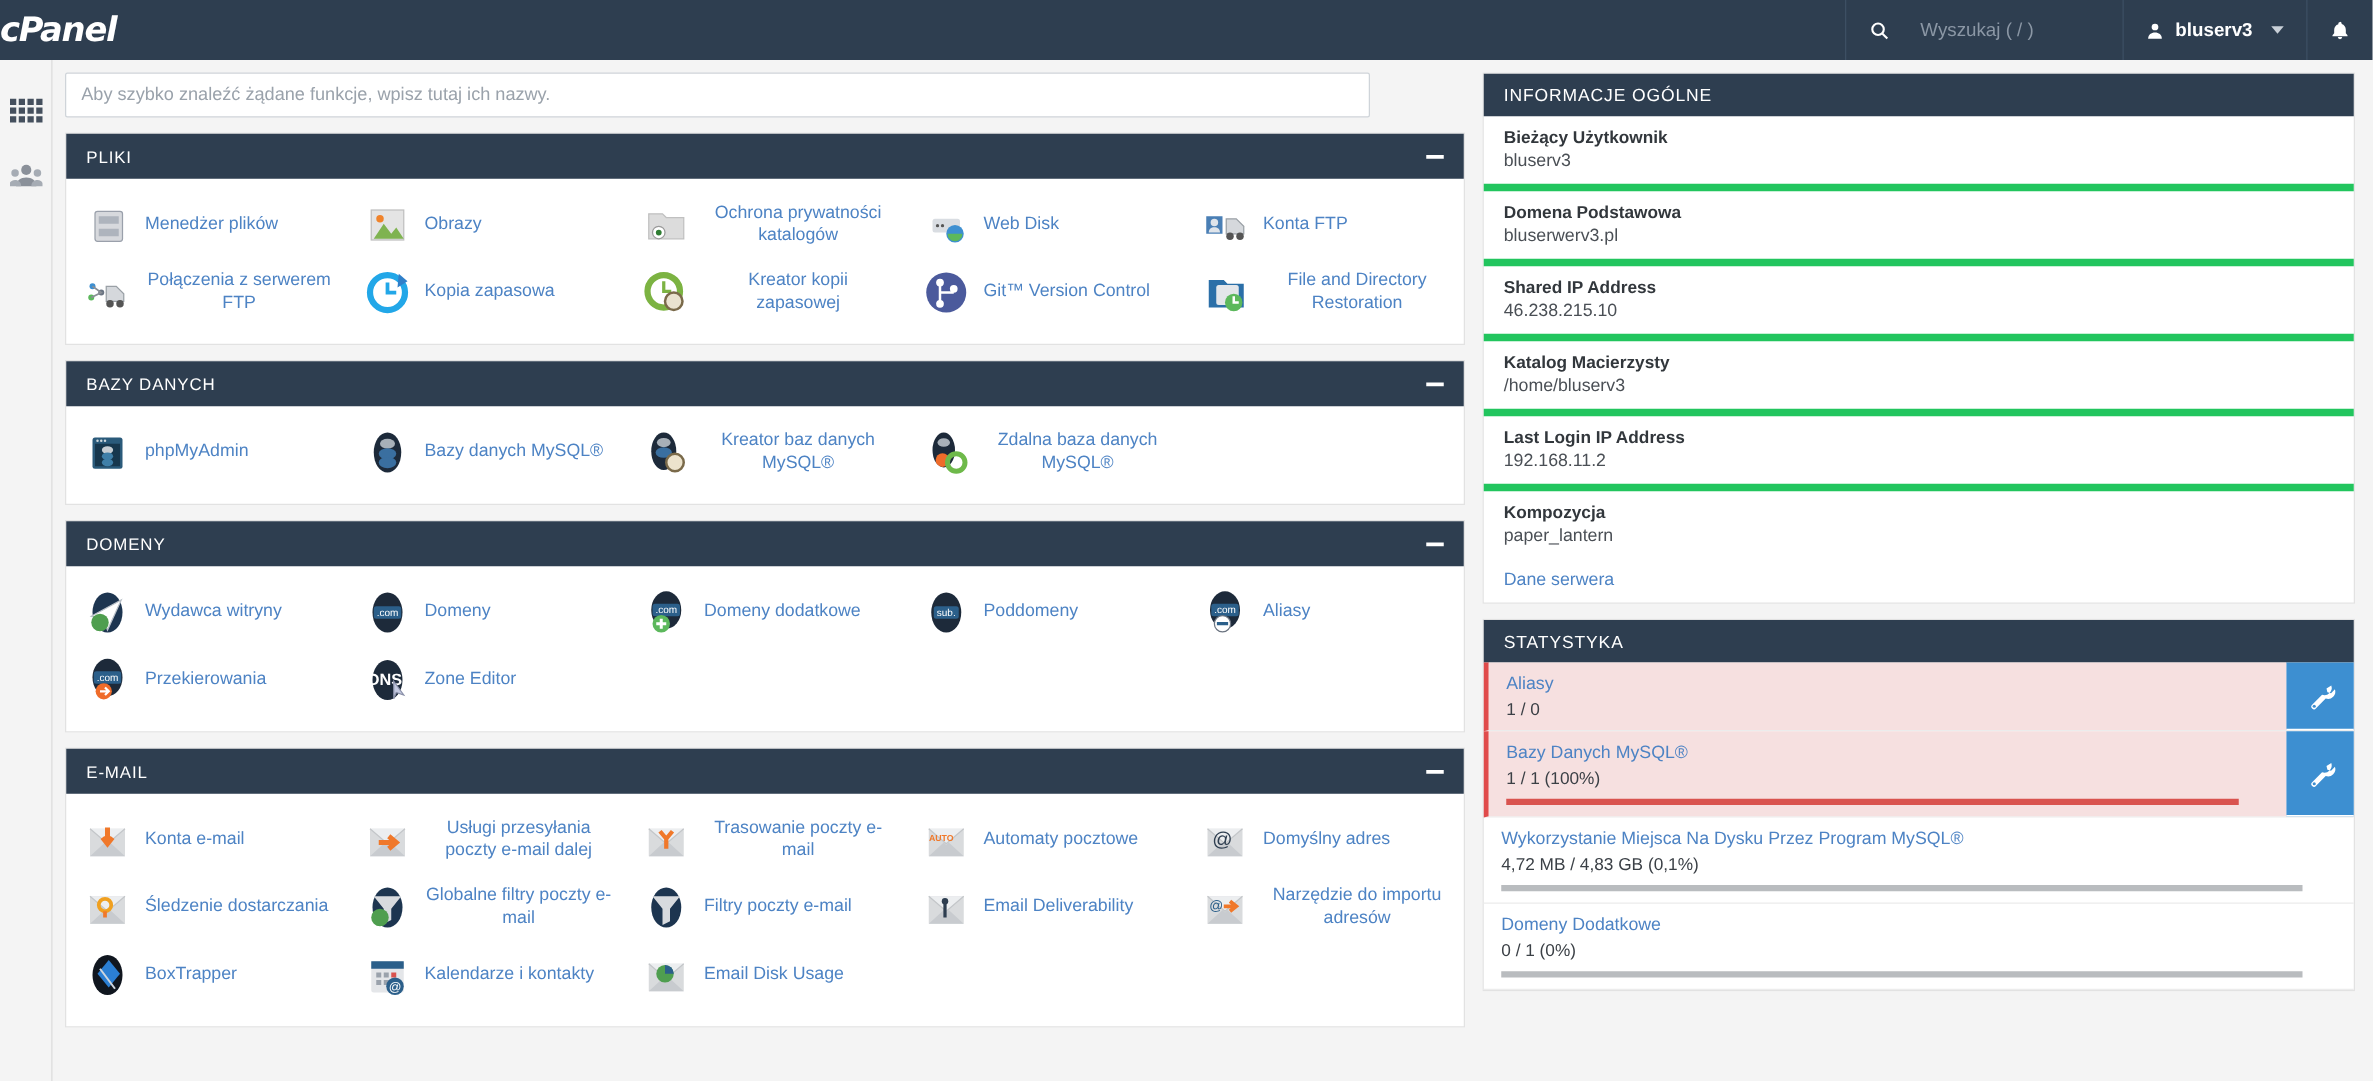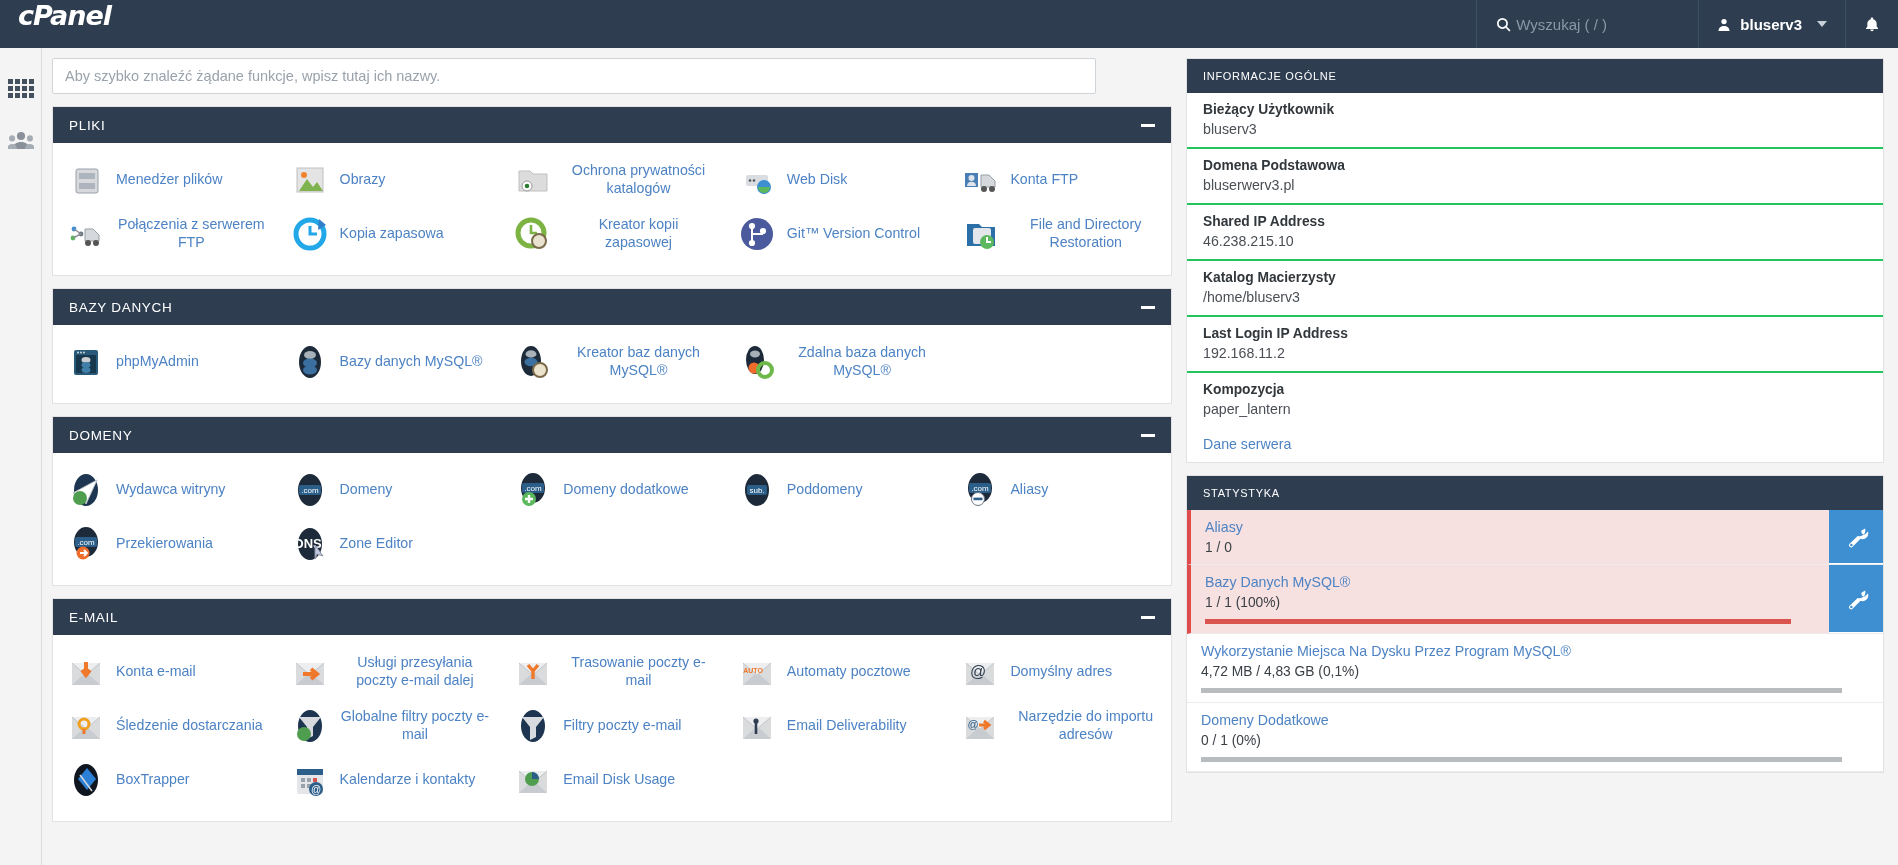--- a/index.html
+++ b/index.html
@@ -9,35 +9,35 @@
     background: #f4f4f4;
     overflow: hidden;
   }
 
   
   .topbar {
     position: absolute; top: 0; left: 0; width: 1898px; height: 48px;
     background: #2e3e50; display: flex; align-items: center;
   }
   .brand {
-    width: 168px; padding-left: 18px; display: flex; align-items: flex-start;
+    width: 168px; display: flex; align-items: center;
     height: 48px;
   }
   .brand-text {
     color: #ffffff; font-size: 27px; font-weight: bold;
     font-style: italic; letter-spacing: -1px;
     font-family: "DejaVu Sans", sans-serif;
   }
   .topbar-spacer { flex: 1; }
   .tb-cell {
     height: 48px; display: flex; align-items: center; gap: 9px;
     padding: 0 18px; color: #dfe3e8; font-size: 14.5px;
     border-left: 1px solid #3d4f63; cursor: pointer; white-space: nowrap;
   }
-  .tb-cell.search { width: 222px; gap: 4px; }
+  .tb-cell.search { width: 222px; gap: 24px; }
   .tb-search-ph { color: #8b97a5; font-size: 15px; }
   .tb-user { font-weight: bold; color: #ffffff; font-size: 15px; }
   .caret {
     width: 0; height: 0; border-left: 5px solid transparent;
     border-right: 5px solid transparent; border-top: 6px solid #c9d0d8;
     margin-left: 6px;
   }
   .tb-logout { font-weight: bold; color: #ffffff; font-size: 15px; letter-spacing: .2px; }
   svg { display: block; }
 
@@ -82,22 +82,22 @@
   .cell-label { color: #4d83c4; font-size: 14.2px; line-height: 1.25; }
   .ico { width: 38px; height: 38px; flex: none; }
 
   
   .side {
     position: absolute; top: 48px; left: 1182px; width: 716px; height: 817px;
     padding: 10px 14px 0 4px; overflow: hidden;
   }
   .card { background: #ffffff; border: 1px solid #e2e2e2; margin-bottom: 12px; }
   .card-head { background: #2e3e50; height: 34px; display: flex; align-items: center; padding: 0 16px; }
-  .card-head .panel-title { font-size: 11px; }
-  .info-item { padding: 9px 16px 10px 16px; border-bottom: 2px solid #22c55e; }
+  .card-head .panel-title { font-size: 14px; }
+  .info-item { padding: 9px 16px 10px 16px; border-bottom: 6px solid #22c55e; }
   .info-item:last-child { border-bottom: none; }
   .info-label { font-size: 13.8px; font-weight: bold; color: #32373c; margin-bottom: 4px; }
   .info-value { font-size: 14.2px; color: #4a4f55; }
   .info-link { font-size: 14.2px; color: #4d83c4; cursor: pointer; }
 
   
   .stat { display: flex; border-bottom: 1px solid #ececec; min-height: 53px; }
   .stat-main { flex: 1; padding: 9px 14px 9px 14px; position: relative; }
   .stat.warn .stat-main { background: #f6e0e0; }
   .stat.warn { border-left: 4px solid #e04b4b; }

